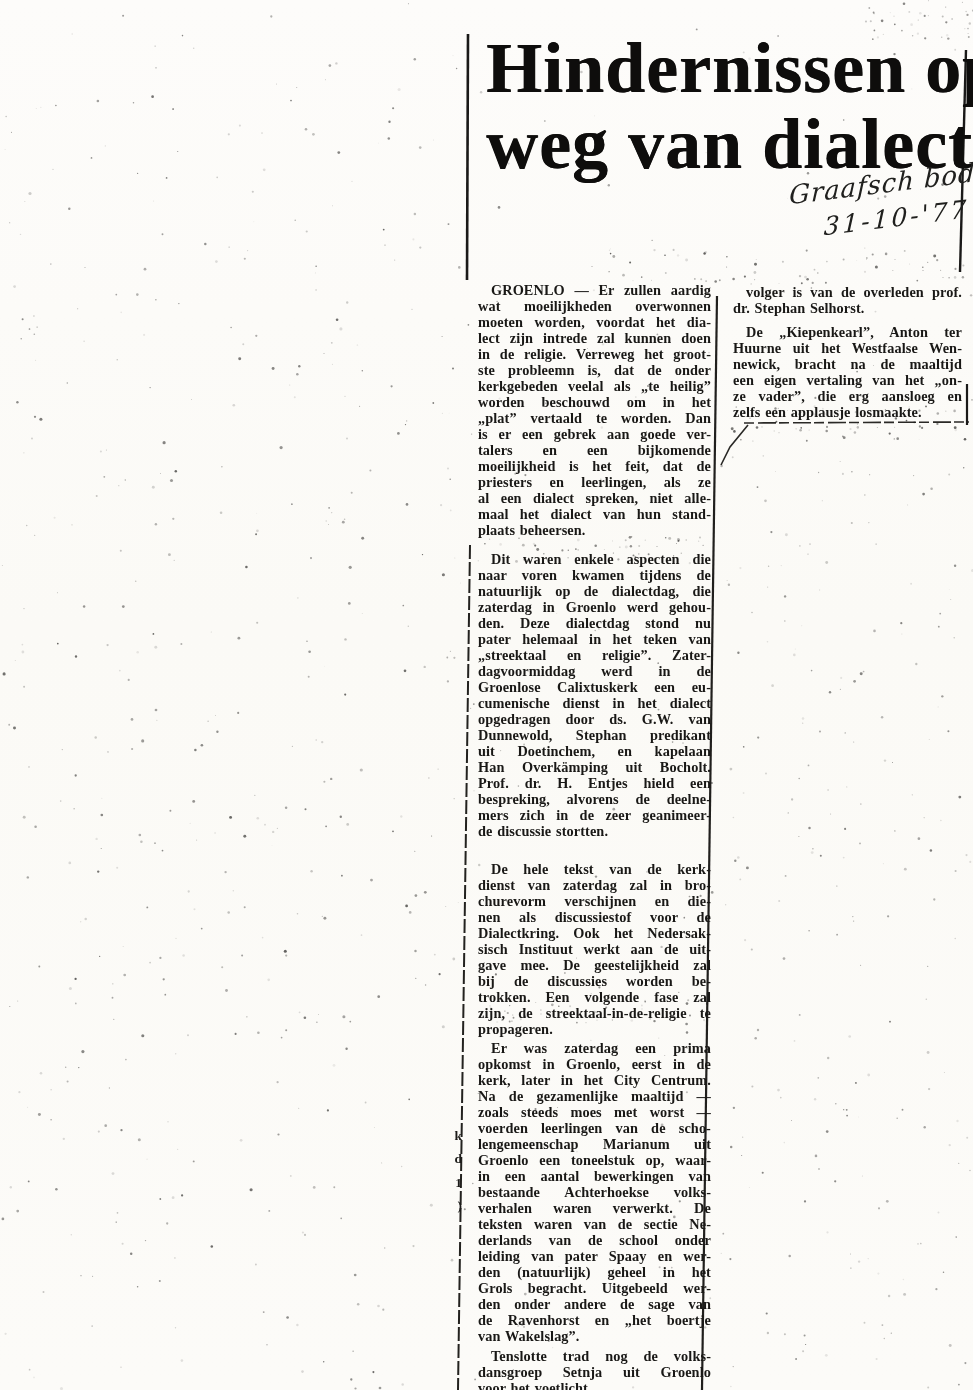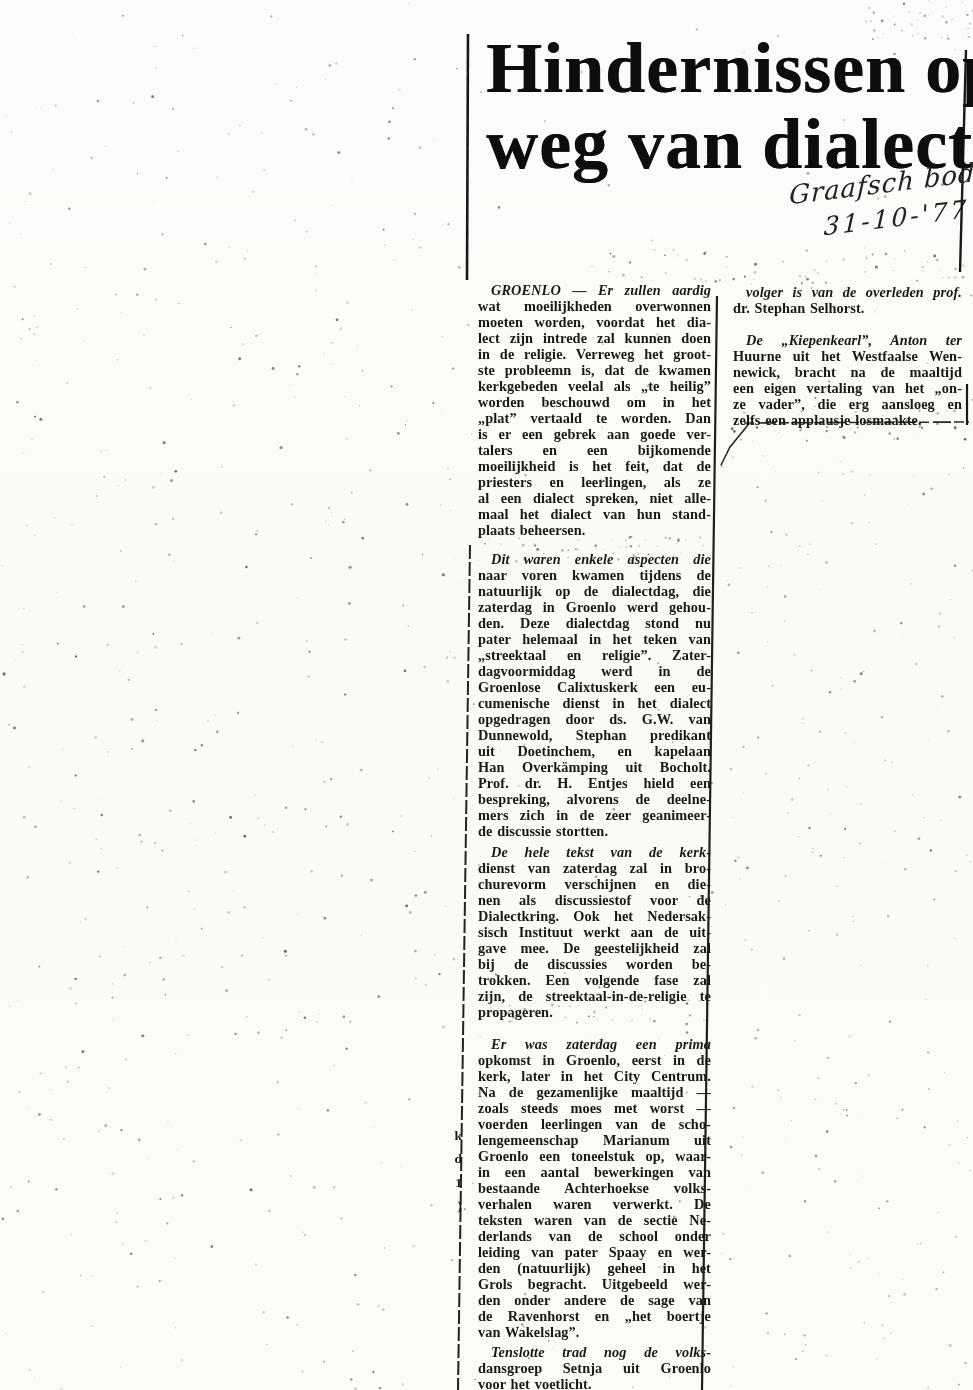--- a/index.html
+++ b/index.html
@@ -61,34 +61,34 @@
     font-weight: 700;
     letter-spacing: 0.1px;
     word-spacing: 1px;
     color: #191816;
   }
   #left-column  { left: 478px; top: 282px; width: 233px; }
   #right-column { left: 733px; top: 284px; width: 229px; }
 
   .para { margin: 0; }
   #left-column  .para:nth-of-type(2) { margin-top: 13px; }
-  #left-column  .para:nth-of-type(3) { margin-top: 5px; }
-  #left-column  .para:nth-of-type(4) { margin-top: 16px; }
+  #left-column  .para:nth-of-type(3) { margin-top: 22px; }
+  #left-column  .para:nth-of-type(4) { margin-top: 3px; }
   #left-column  .para:nth-of-type(5) { margin-top: 4px; }
-  #right-column .para:nth-of-type(2) { margin-top: 16px; }
+  #right-column .para:nth-of-type(2) { margin-top: 8px; }
 
   .line {
     height: 16px;
     line-height: 16px;
     text-align: justify;
     text-align-last: justify;
     white-space: nowrap;
     overflow: visible;
   }
-  .line.first { text-indent: 13px; font-style: italic; }
+  .line.first { text-indent: 13px; }
   .line.last  { text-align-last: left; }
 
   
   #margin-fragments { position: absolute; left: 0; top: 0; }
   .fragment {
     position: absolute;
     left: 448px;
     width: 14px;
     font-size: 13.5px;
     font-weight: 700;
@@ -1230,21 +1230,21 @@
     <div class="hand-line2">31-10-'77</div>
   </div>
 
   <div id="left-column" class="column">
       <div class="para">
         <div class="line first">GROENLO — Er zullen aardig</div>
         <div class="line">wat moeilijkheden overwonnen</div>
         <div class="line">moeten worden, voordat het dia-</div>
         <div class="line">lect zijn intrede zal kunnen doen</div>
         <div class="line">in de religie. Verreweg het groot-</div>
-        <div class="line">ste probleemn is, dat de kwamen</div>
+        <div class="line">ste probleemn is, dat de onder</div>
         <div class="line">kerkgebeden veelal als „te heilig”</div>
         <div class="line">worden beschouwd om in het</div>
         <div class="line">„plat” vertaald te worden. Dan</div>
         <div class="line">is er een gebrek aan goede ver-</div>
         <div class="line">talers en een bijkomende</div>
         <div class="line">moeilijkheid is het feit, dat de</div>
         <div class="line">priesters en leerlingen, als ze</div>
         <div class="line">al een dialect spreken, niet alle-</div>
         <div class="line">maal het dialect van hun stand-</div>
         <div class="line last">plaats beheersen.</div>

